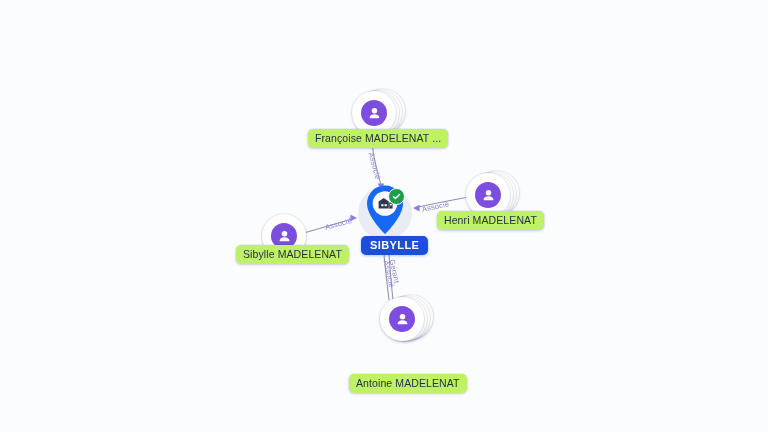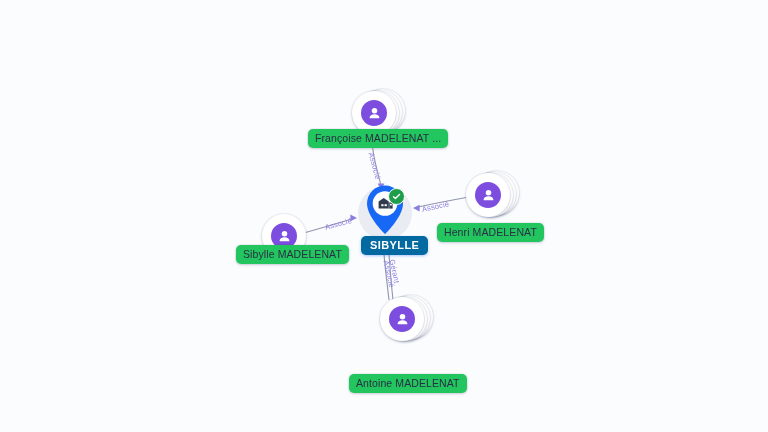--- a/index.html
+++ b/index.html
@@ -30,42 +30,42 @@
     position:absolute;left:9px;top:9px;width:26px;height:26px;
     border-radius:50%;
     background:#7c4dde;
     display:flex;align-items:center;justify-content:center;
   }
   .avatar-circle svg{display:block;}
 
   
   .name-chip{
     position:absolute;
-    background:#22c55e;
+    background:#bef264;
     border-radius:5px;
     padding:3px 7px 4px 7px;
     font-size:10.5px;
     color:#2a2f45;
     white-space:nowrap;
     box-shadow:0 1px 3px rgba(40,50,90,.20), 0 0 0 1px rgba(40,50,90,.05);
     letter-spacing:.1px;
     text-align:right;
   }
 
   
   .center-node{position:absolute;}
   .halo{
     position:absolute;left:0;top:0;width:54px;height:54px;border-radius:50%;
     background:#e9ecf2;
   }
   .pin{position:absolute;left:7px;top:-2px;width:40px;height:52px;}
   .pin svg{display:block;}
   .company-chip{
     position:absolute;
-    background:#0369a1;
+    background:#1d4ed8;
     color:#ffffff;
     border-radius:5px;
     padding:3px 9px 4px 9px;
     font-size:11px;
     font-weight:600;
     letter-spacing:.4px;
     white-space:nowrap;
     box-shadow:0 1px 3px rgba(22,104,245,.35);
   }
 
@@ -132,21 +132,21 @@
       <div class="card s3"></div>
       <div class="card main"></div>
       <div class="avatar-circle">
         <svg width="17" height="17" viewBox="0 0 24 24" fill="#ffffff">
           <circle cx="12" cy="8" r="3.9"></circle>
           <path d="M12 13.2c-4.1 0-6.8 2.1-6.8 4.2v1.2h13.6v-1.2c0-2.1-2.7-4.2-6.8-4.2z"></path>
         </svg>
       </div>
     </div>
   </div>
-  <div class="name-chip" style="left:437px;top:211px;margin-top:12px;">Henri MADELENAT</div>
+  <div class="name-chip" style="left:437px;top:211px;">Henri MADELENAT</div>
 
   <div class="node" style="left:262px;top:214px;">
     <div class="avatar-wrap">
       <div class="card main"></div>
       <div class="avatar-circle">
         <svg width="17" height="17" viewBox="0 0 24 24" fill="#ffffff">
           <circle cx="12" cy="8" r="3.9"></circle>
           <path d="M12 13.2c-4.1 0-6.8 2.1-6.8 4.2v1.2h13.6v-1.2c0-2.1-2.7-4.2-6.8-4.2z"></path>
         </svg>
       </div>

